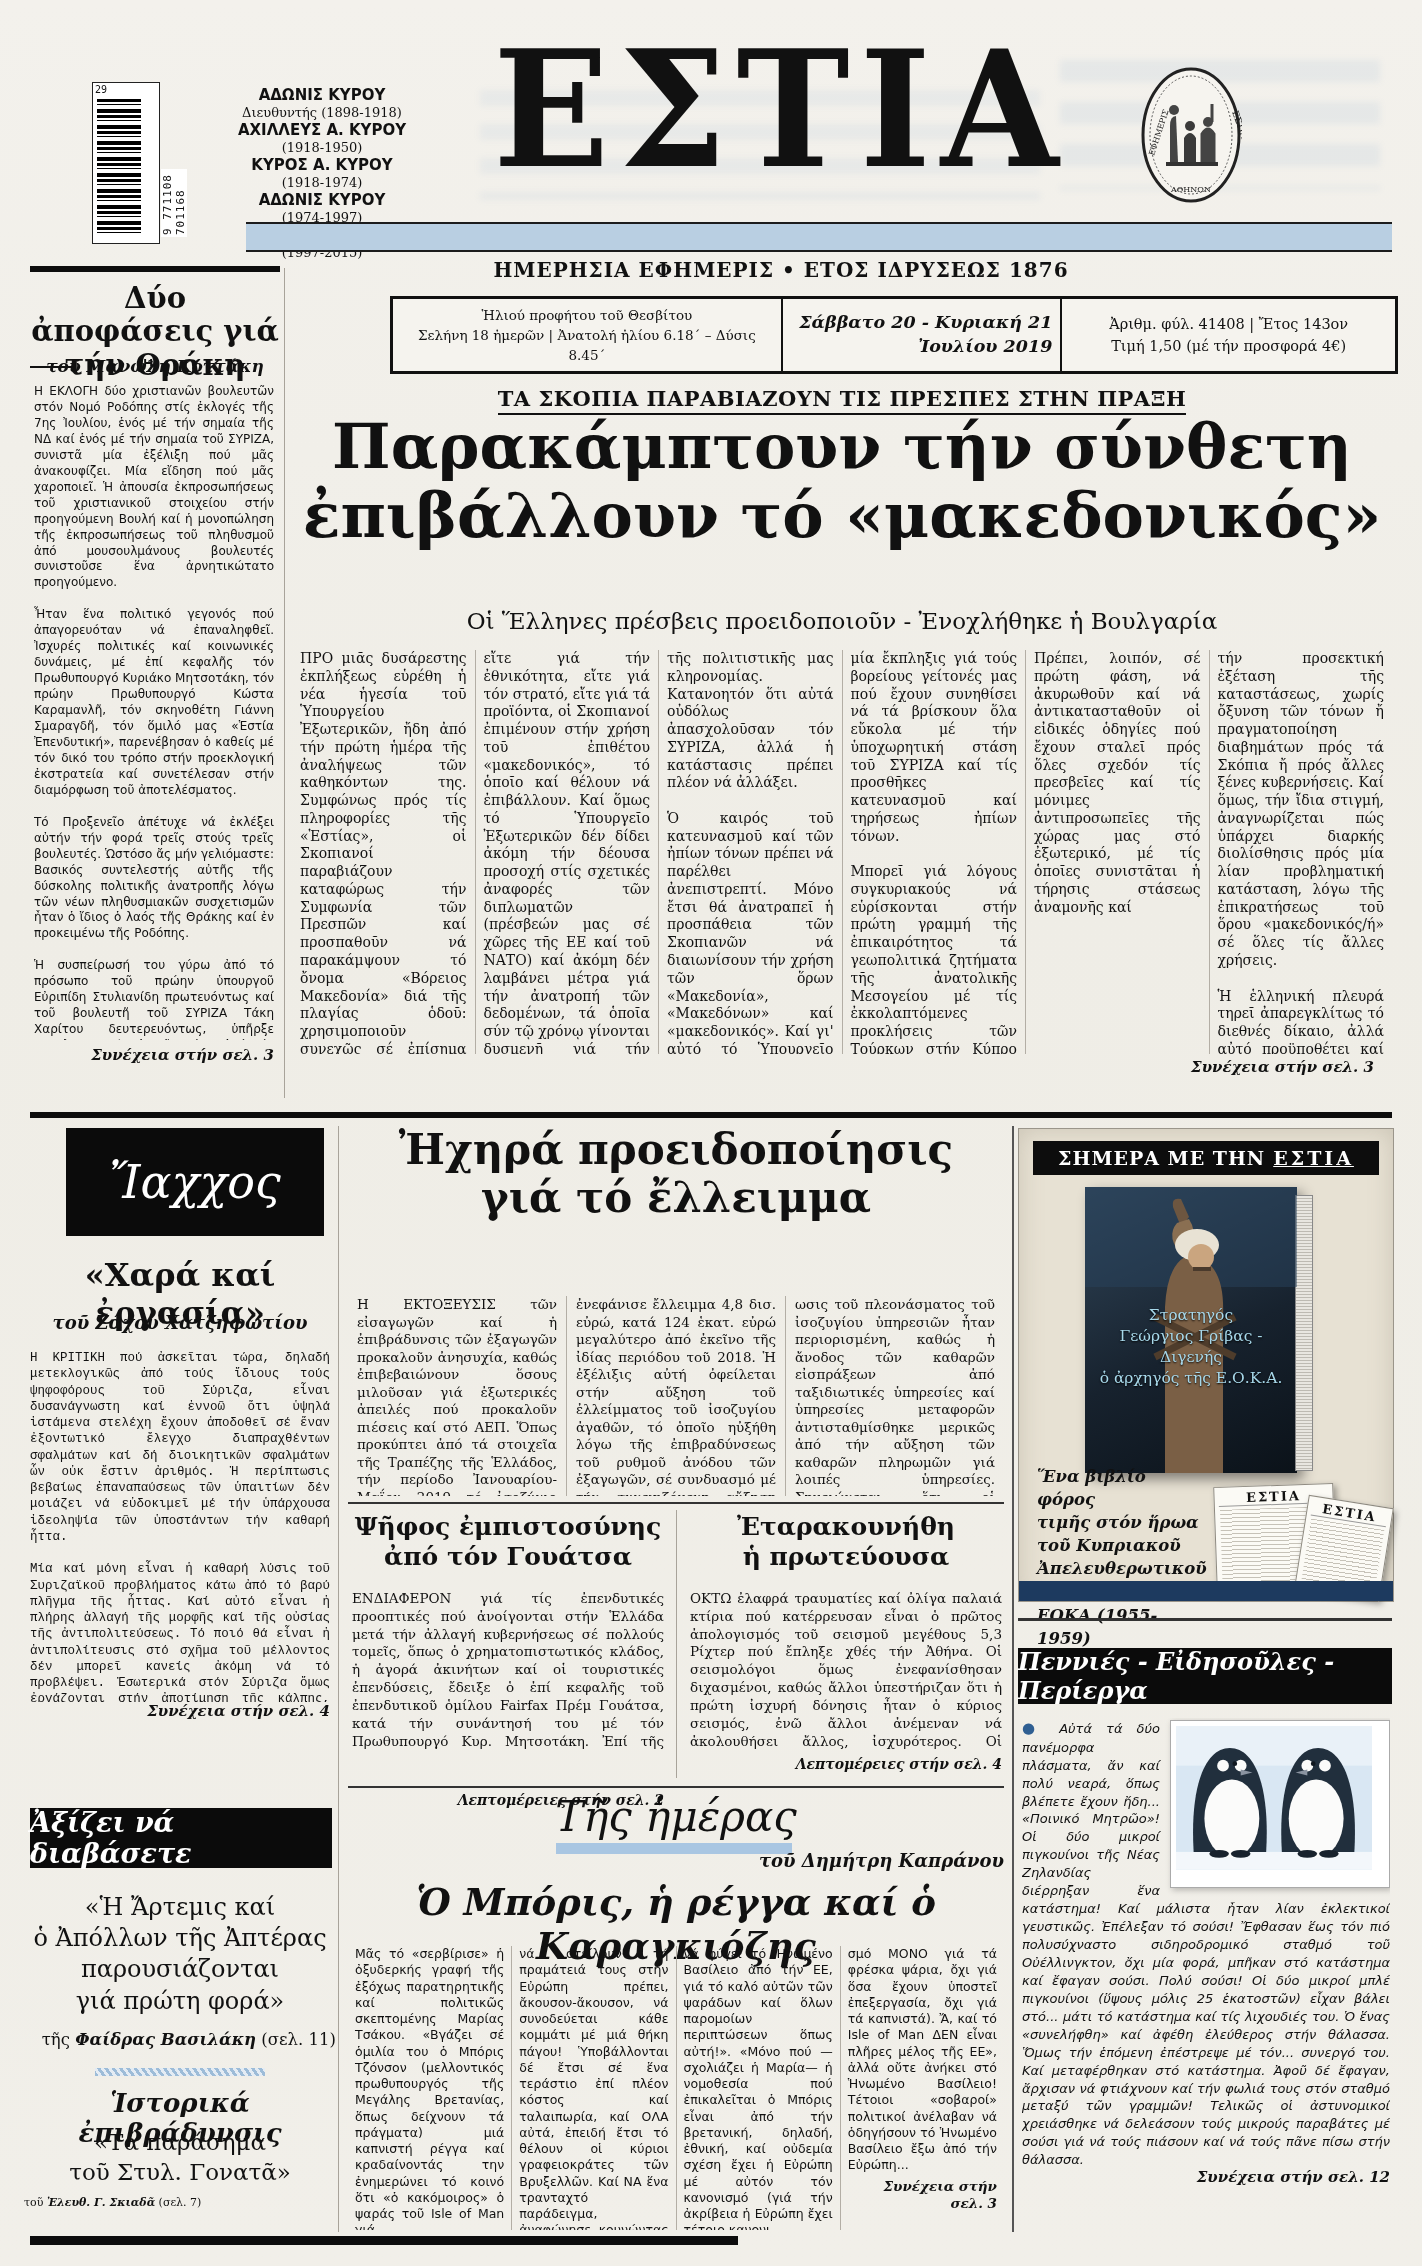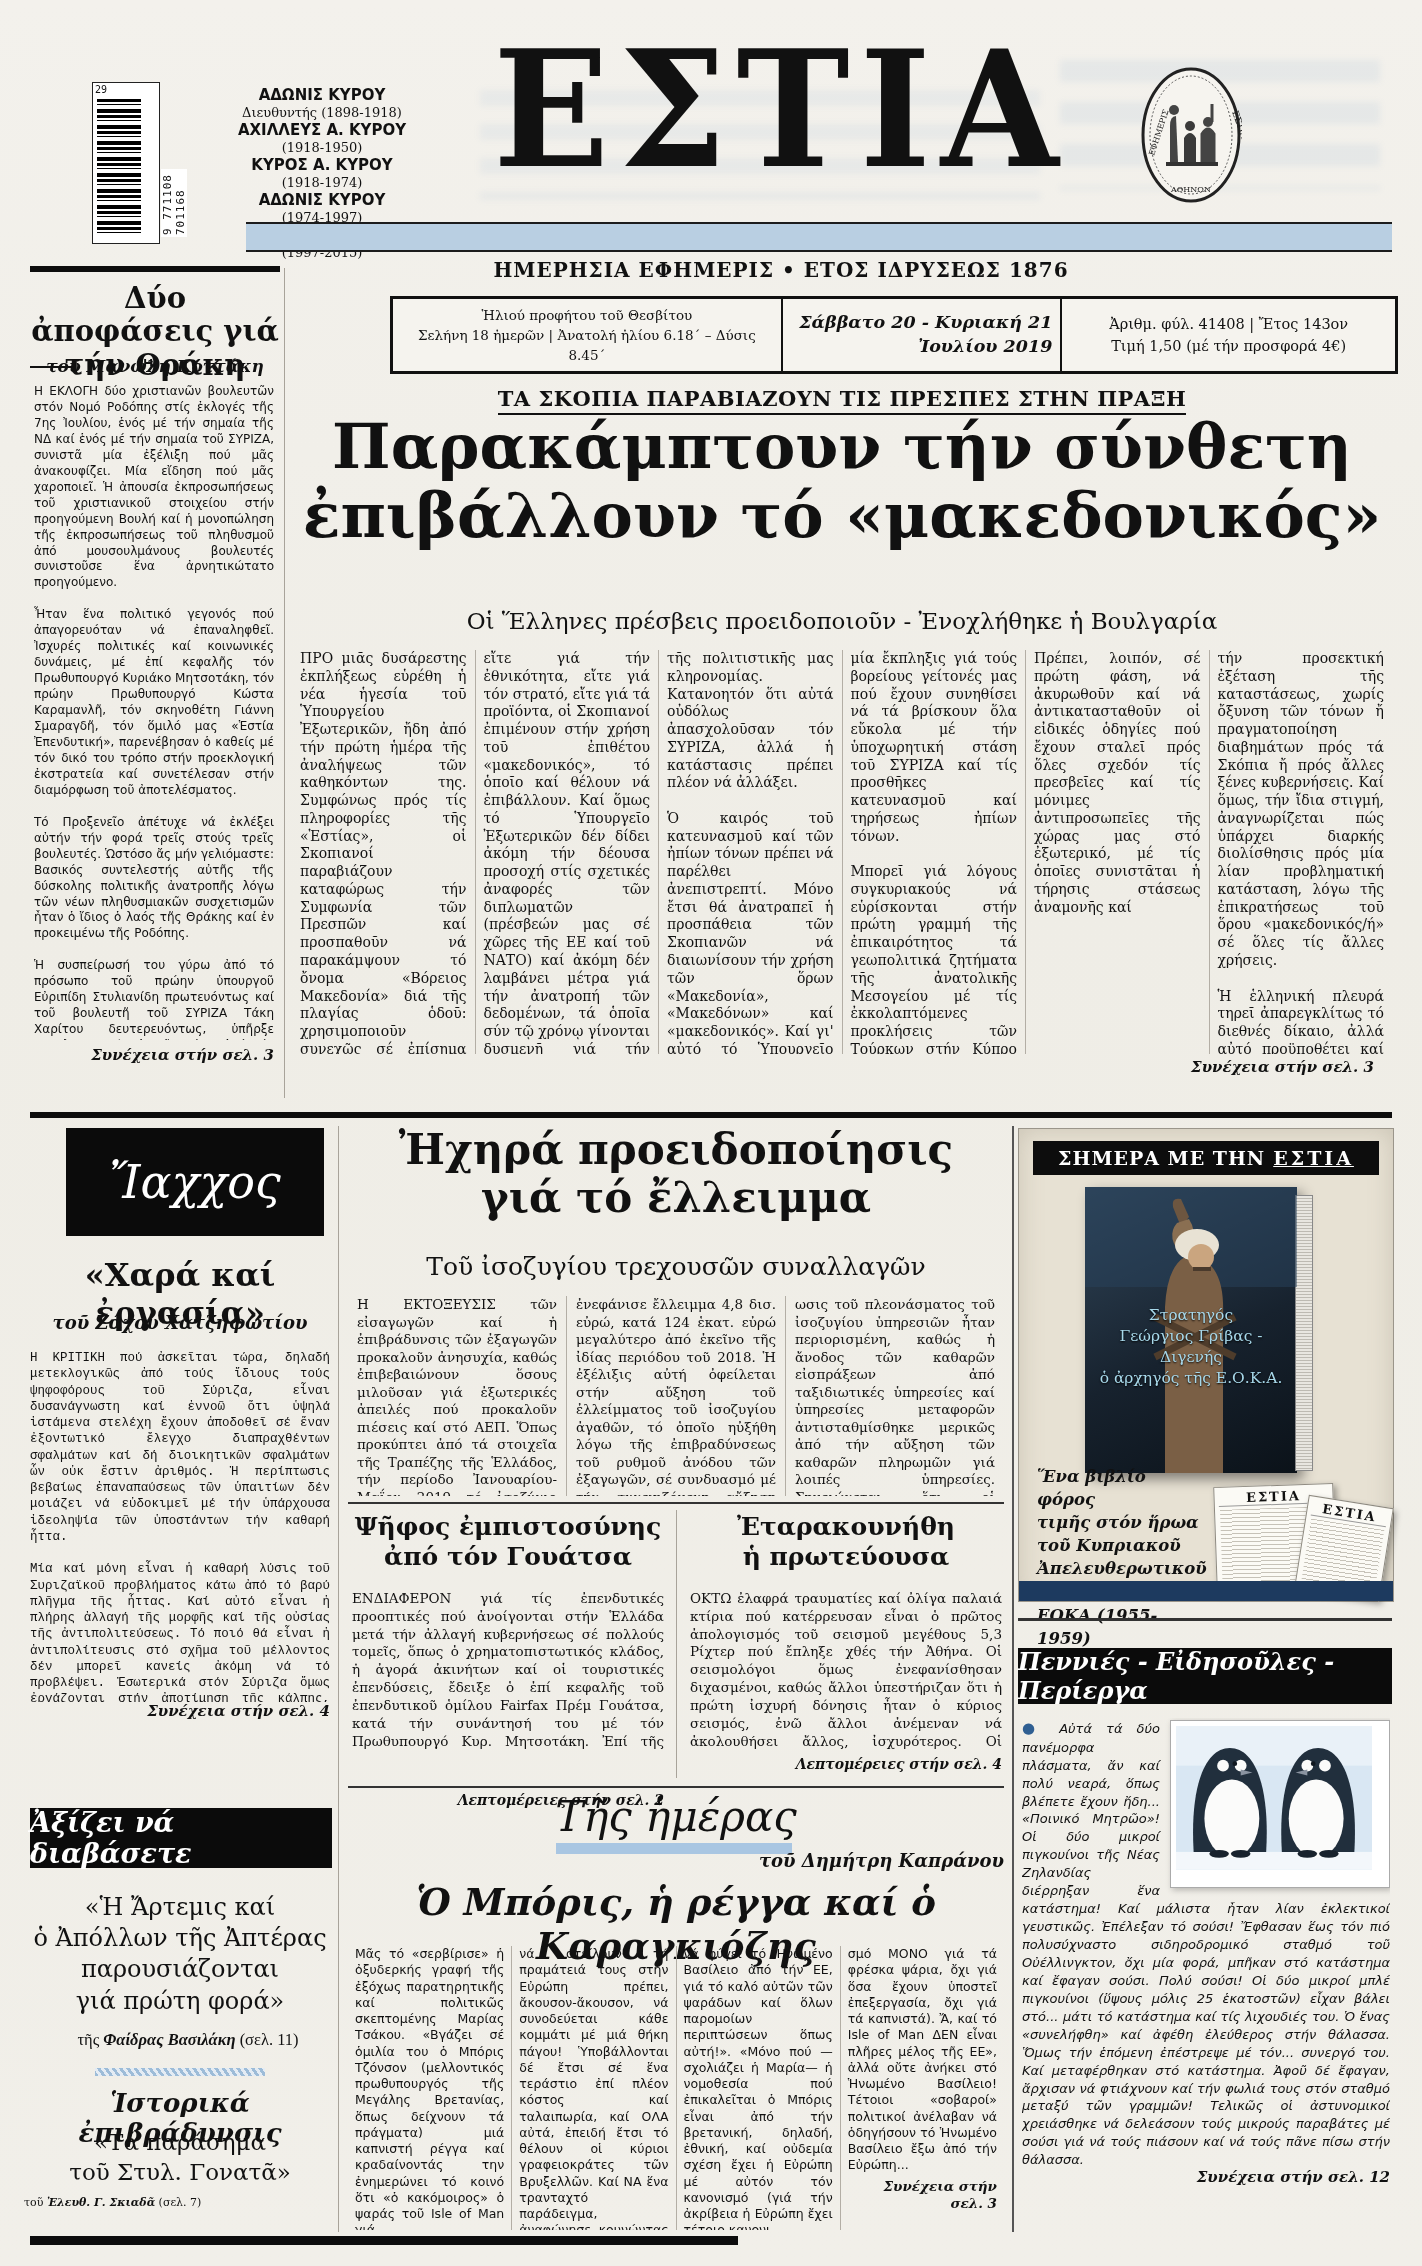--- a/index.html
+++ b/index.html
@@ -129,21 +129,21 @@
   .pen-body .bullet{color:#2f5f92;font-size:15px;}
   .pen-fig{float:right;width:208px;height:156px;background:#fff;border:1px solid #aaa;
       box-shadow:2px 2px 6px rgba(0,0,0,.25);padding:5px;margin:2px 0 6px 10px;}
   .pen-cont{position:absolute;left:1022px;top:2168px;width:368px;text-align:right;
       font-weight:bold;font-style:italic;font-size:15px;font-family:"DejaVu Serif",serif;}
   
   .ax-head{position:absolute;left:30px;top:1808px;width:302px;height:60px;background:#0b0b0b;
       display:flex;align-items:center;justify-content:center;}
   .ax-head span{color:#fff;font-style:italic;font-weight:bold;font-size:27px;}
   .ax-item1{position:absolute;left:24px;top:1892px;width:312px;text-align:center;font-size:24px;line-height:1.3;}
-  .ax-a1{position:absolute;left:32px;top:2030px;width:312px;text-align:center;font-size:16.5px;font-family:Liberation Serif, serif;}
+  .ax-a1{position:absolute;left:24px;top:2030px;width:312px;text-align:right;font-size:16.5px;}
   .ax-a1 b{font-style:italic;}
   .ax-div{position:absolute;left:95px;top:2068px;width:170px;height:8px;background:
       repeating-linear-gradient(55deg,#9dbcd8 0 3px,#e4ecf4 3px 6px);}
   .ax-sec{position:absolute;left:24px;top:2088px;width:312px;text-align:center;
       font-weight:bold;font-style:italic;font-size:26px;}
   .ax-item2{position:absolute;left:24px;top:2128px;width:312px;text-align:center;font-size:23px;line-height:1.3;}
   .ax-a2{position:absolute;left:24px;top:2196px;width:312px;text-align:left;font-size:11px;}
   .ax-a2 b{font-style:italic;}
   .bottombar{left:30px;top:2236px;width:708px;height:9px;}
 </style>
@@ -262,21 +262,20 @@
   <div class="iak-title" data-bind="iakchos.title">«Χαρά καί ἐργασία»</div>
   <div class="iak-author" data-bind="iakchos.author">τοῦ Ζάχου Χατζηφωτίου</div>
   <div class="iak-body pre just hidden-overflow" data-bind="iakchos.body">Η ΚΡΙΤΙΚΗ πού ἀσκεῖται τώρα, δηλαδή μετεκλογικῶς ἀπό τούς ἴδιους τούς ψηφοφόρους τοῦ Σύριζα, εἶναι δυσανάγνωστη καί ἐννοῶ ὅτι ὑψηλά ἱστάμενα στελέχη ἔχουν ἀποδοθεῖ σέ ἕναν ἐξοντωτικό ἔλεγχο διαπραχθέντων σφαλμάτων καί δή διοικητικῶν σφαλμάτων ὧν οὐκ ἔστιν ἀριθμός. Ἡ περίπτωσις βεβαίως ἐπαναπαύσεως τῶν ὑπαιτίων δέν μοιάζει νά εὐδοκιμεῖ μέ τήν ὑπάρχουσα ἰδεοληψία τῶν ὑποστάντων τήν καθαρή ἧττα.
 
 Μία καί μόνη εἶναι ἡ καθαρή λύσις τοῦ Συριζαϊκοῦ προβλήματος κάτω ἀπό τό βαρύ πλῆγμα τῆς ἧττας. Καί αὐτό εἶναι ἡ πλήρης ἀλλαγή τῆς μορφῆς καί τῆς οὐσίας τῆς ἀντιπολιτεύσεως. Τό ποιό θά εἶναι ἡ ἀντιπολίτευσις στό σχῆμα τοῦ μέλλοντος δέν μπορεῖ κανείς ἀκόμη νά τό προβλέψει. Ἐσωτερικά στόν Σύριζα ὅμως ἐργάζονται στήν ἀποτίμηση τῆς κάλπης, καί ἴσως μιά μέρα οἱ ἐργαζόμενοι σέ αὐτόν τόν χῶρο μπορέσουν νά βιώσουν μία κοινωνική ἀντιπολίτευση χωρίς συγκεντρώσεις, χωρίς συλλαλητήρια, χωρίς πεζοδρόμιο. Ἡ ἀπάντησις τῆς Ἑλλάδος ὑγιής κοινωνίας αὐτοῦ τοῦ τόπου πού ἔχει ξεχάσει ἐπί σειρά ἐτῶν ὅλη τήν «γκάμα» τῶν κομματικῶν ἐπιδείξεων μέ τήν τραγική κατάληξη τοῦ «κάθε πέρσι καί καλύτερα».</div>
   <div class="iak-cont" data-bind="iakchos.continued">Συνέχεια στήν σελ. 4</div>
   <div class="rule-v" style="left:338px;top:1126px;height:1106px;"></div>
 
   <div class="def-title pre" data-bind="deficit.title">Ἠχηρά προειδοποίησις
 γιά τό ἔλλειμμα</div>
-  <div class="def-sub" data-bind="deficit.subtitle">Τοῦ ἰσοζυγίου τρεχουσῶν συναλλαγῶν</div>
   <div class="def-cols">
     <div class="def-col just" data-bind="deficit.columns.0">Η ΕΚΤΟΞΕΥΣΙΣ τῶν εἰσαγωγῶν καί ἡ ἐπιβράδυνσις τῶν ἐξαγωγῶν προκαλοῦν ἀνησυχία, καθώς ἐπιβεβαιώνουν ὅσους μιλοῦσαν γιά ἐξωτερικές ἀπειλές πού προκαλοῦν πιέσεις καί στό ΑΕΠ. Ὅπως προκύπτει ἀπό τά στοιχεῖα τῆς Τραπέζης τῆς Ἑλλάδος, τήν περίοδο Ἰανουαρίου-Μαΐου 2019 τό ἰσοζύγιο τρεχουσῶν συναλλαγῶν</div>
     <div class="def-col just" data-bind="deficit.columns.1">ἐνεφάνισε ἔλλειμμα 4,8 δισ. εὐρώ, κατά 124 ἑκατ. εὐρώ μεγαλύτερο ἀπό ἐκεῖνο τῆς ἰδίας περιόδου τοῦ 2018. Ἡ ἐξέλιξις αὐτή ὀφείλεται στήν αὔξηση τοῦ ἐλλείμματος τοῦ ἰσοζυγίου ἀγαθῶν, τό ὁποῖο ηὐξήθη λόγω τῆς ἐπιβραδύνσεως τοῦ ρυθμοῦ ἀνόδου τῶν ἐξαγωγῶν, σέ συνδυασμό μέ τήν συνεχιζόμενη αὔξηση τῶν εἰσαγωγῶν. Ἡ βελτί-</div>
     <div class="def-col just">
       <span data-bind="deficit.columns.2">ωσις τοῦ πλεονάσματος τοῦ ἰσοζυγίου ὑπηρεσιῶν ἦταν περιορισμένη, καθώς ἡ ἄνοδος τῶν καθαρῶν εἰσπράξεων ἀπό ταξιδιωτικές ὑπηρεσίες καί ὑπηρεσίες μεταφορῶν ἀντισταθμίσθηκε μερικῶς ἀπό τήν αὔξηση τῶν καθαρῶν πληρωμῶν γιά λοιπές ὑπηρεσίες. Σημειώνεται ὅτι οἱ εἰσπράξεις ἀπό ταξιδιωτικές</span>
       
     </div>
   </div>
   <div class="rule-h" style="left:348px;top:1502px;width:656px;height:2px;background:#333;"></div>
 

